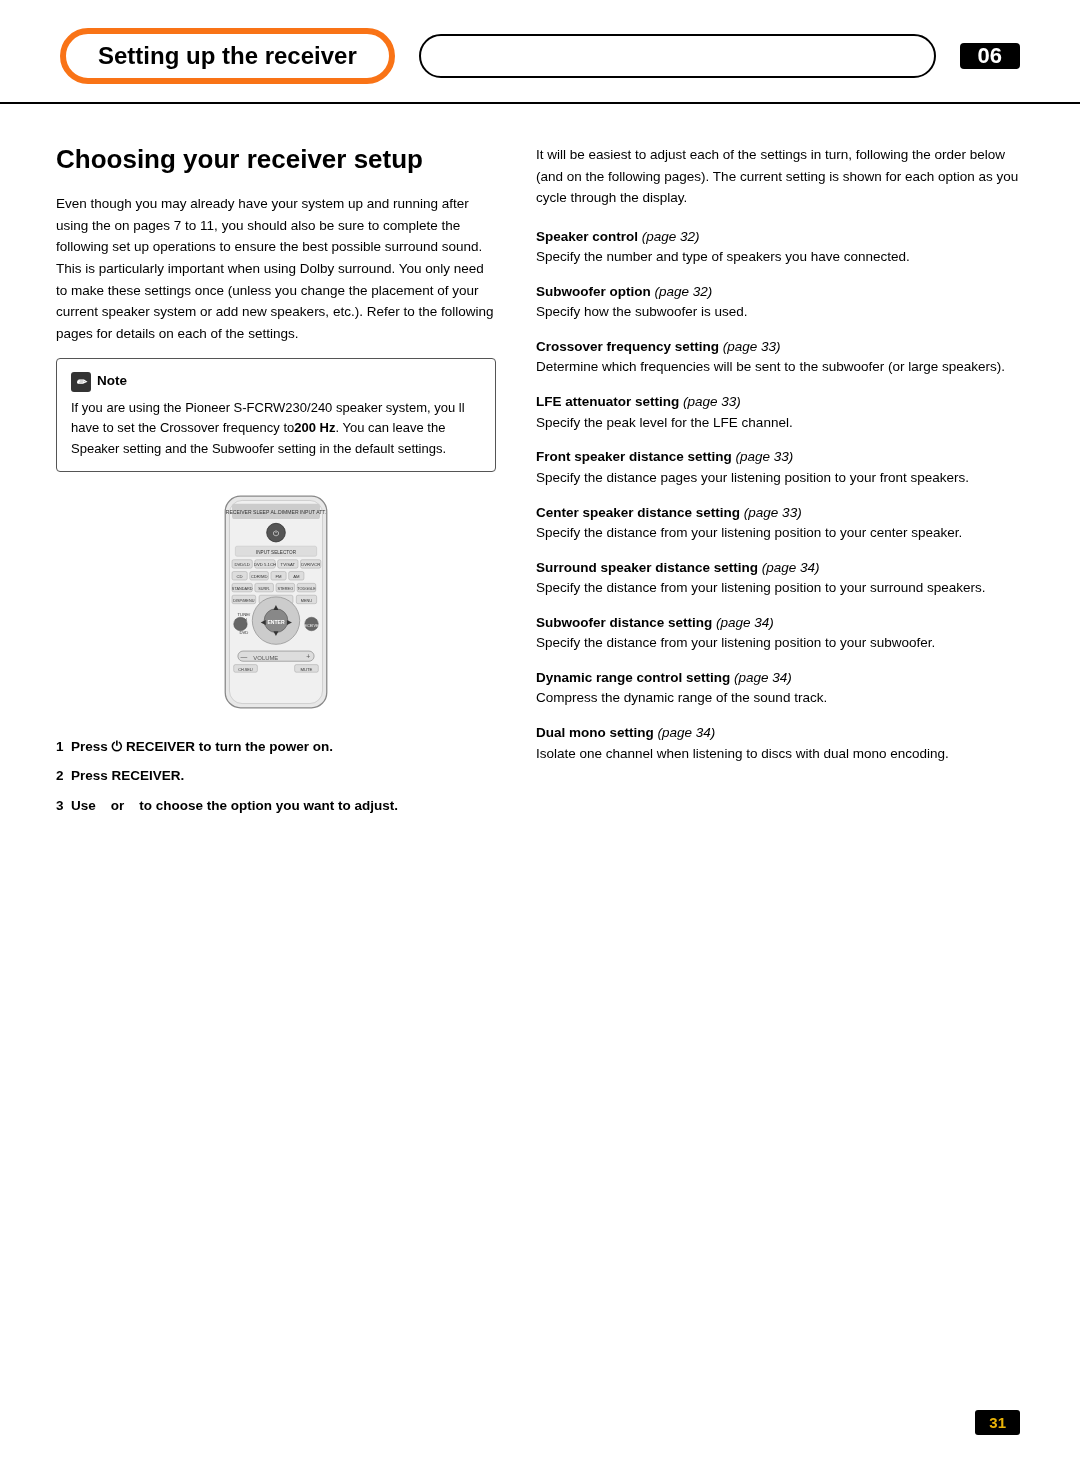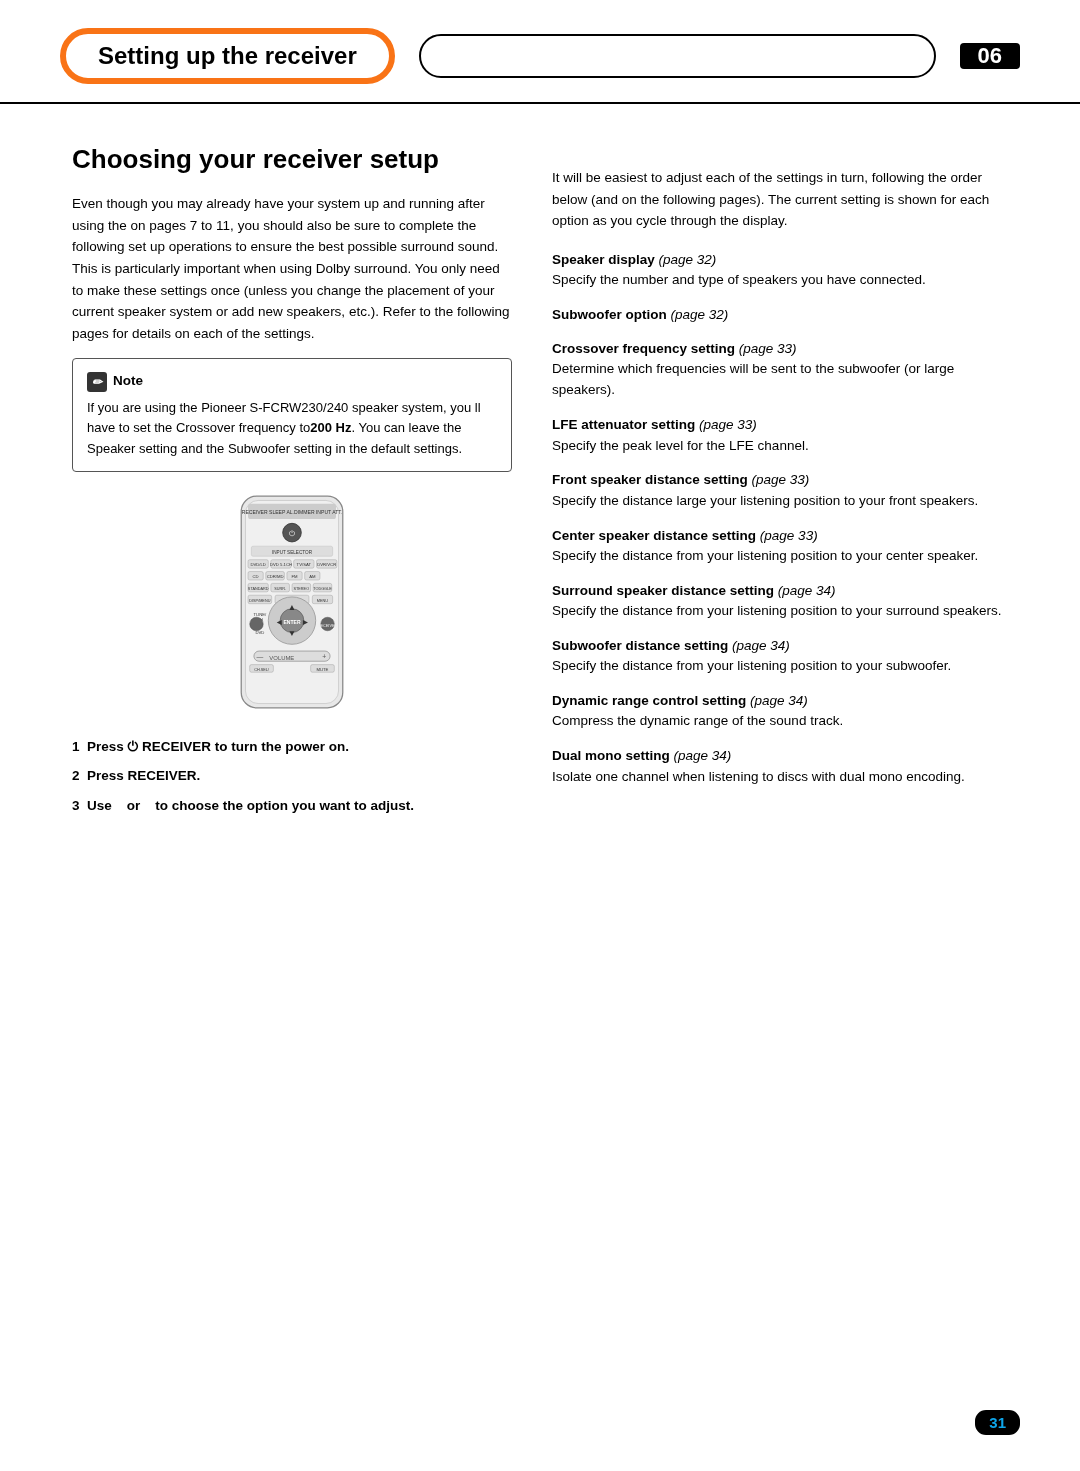--- a/index.html
+++ b/index.html
@@ -43,23 +43,22 @@
       font-weight: bold;
       padding: 0 18px;
       border-radius: 4px;
       min-width: 54px;
       text-align: center;
     }
 
     
     .main {
       display: flex;
-      padding: 40px 60px 40px 72px;
+      padding: 40px 60px 40px 56px;
       gap: 40px;
-      align-items: center;
     }
     .left-col {
       flex: 0 0 440px;
       max-width: 440px;
     }
     .right-col {
       flex: 1;
     }
 
     
@@ -154,25 +153,25 @@
       font-size: 13.5px;
       line-height: 1.55;
     }
 
     
     .page-number {
       position: absolute;
       bottom: 36px;
       right: 60px;
       background: #000;
-      color: #0ea5e9;
+      color: #eab308;
       font-size: 15px;
       font-weight: bold;
       padding: 4px 14px;
-      border-radius: 11px;
+      border-radius: 3px;
     }
 
     
     b { font-weight: bold; }
   </style>
 </head>
 <body>
 
 <div class="header">
   <div class="header-title-box">Setting up the receiver</div>
@@ -288,50 +287,51 @@
     </div>
 
   </div>
 
   <div class="right-col">
 
     <p class="right-intro">It will be easiest to adjust each of the settings in turn, following the order below (and on the following pages). The current setting is shown for each option as you cycle through the display.</p>
 
     <div class="setting-entry">
       <div class="setting-title">
-        <b>Speaker display</b> <span class="page-ref">(page 32)</span>
+        <b>Speaker control</b> <span class="page-ref">(page 32)</span>
       </div>
       <div class="setting-desc">Specify the number and type of speakers you have connected.</div>
     </div>
 
     <div class="setting-entry">
       <div class="setting-title">
         <b>Subwoofer option</b> <span class="page-ref">(page 32)</span>
       </div>
+      <div class="setting-desc">Specify how the subwoofer is used.</div>
     </div>
 
     <div class="setting-entry">
       <div class="setting-title">
         <b>Crossover frequency setting</b> <span class="page-ref">(page 33)</span>
       </div>
       <div class="setting-desc">Determine which frequencies will be sent to the subwoofer (or large speakers).</div>
     </div>
 
     <div class="setting-entry">
       <div class="setting-title">
         <b>LFE attenuator setting</b> <span class="page-ref">(page 33)</span>
       </div>
       <div class="setting-desc">Specify the peak level for the LFE channel.</div>
     </div>
 
     <div class="setting-entry">
       <div class="setting-title">
         <b>Front speaker distance setting</b> <span class="page-ref">(page 33)</span>
       </div>
-      <div class="setting-desc">Specify the distance large your listening position to your front speakers.</div>
+      <div class="setting-desc">Specify the distance pages your listening position to your front speakers.</div>
     </div>
 
     <div class="setting-entry">
       <div class="setting-title">
         <b>Center speaker distance setting</b> <span class="page-ref">(page 33)</span>
       </div>
       <div class="setting-desc">Specify the distance from your listening position to your center speaker.</div>
     </div>
 
     <div class="setting-entry">

